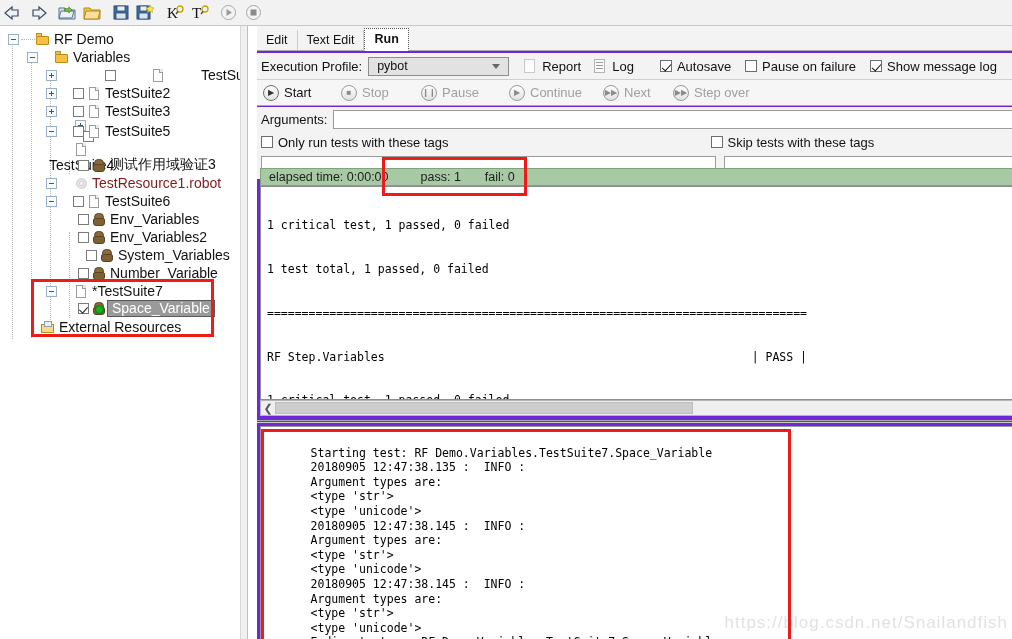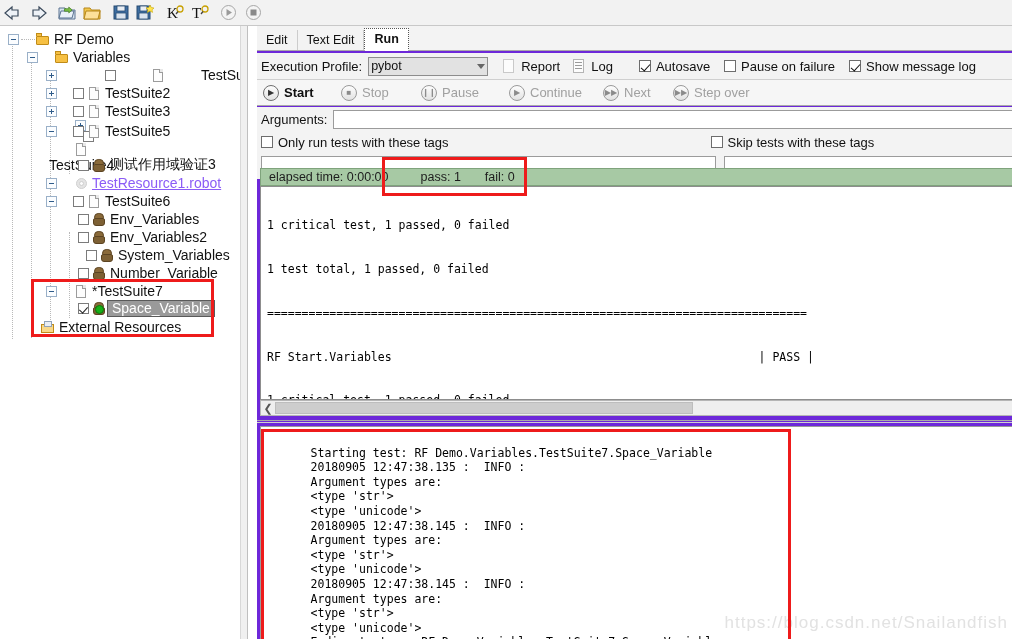--- a/index.html
+++ b/index.html
@@ -29,21 +29,21 @@
     background:#ffffff;border-right:1px solid #ffffff;
     overflow:hidden;
   }
   .divider-v{
     position:absolute;left:240px;top:26px;width:8px;height:613px;
     background:#f0f0f0;border-left:1px solid #d8d8d8;border-right:1px solid #bfbfbf;
     box-sizing:border-box;
   }
   .tnode{position:absolute;height:18px;display:flex;align-items:center;white-space:nowrap;}
   .tlabel{font-size:14px;color:#111;padding-left:3px;}
-  .tlabel.dim{color:#8b5cf6;text-decoration:underline;}
+  .tlabel.dim{color:#7f1d1d;}
   .tlabel.sel{
     background:#9a9a9a;color:#ffffff;border:1px solid #5a5a5a;
     padding:0 4px;line-height:15px;
   }
   .expander{
     width:11px;height:11px;border:1px solid #9ab0c8;background:#fbfdff;
     position:relative;box-sizing:border-box;flex:0 0 auto;
   }
   .expander:before{
     content:"";position:absolute;left:2px;top:4px;width:5px;height:1px;background:#2f5c8a;
@@ -133,23 +133,23 @@
     background:#ffffff;border:1px dotted #555;border-bottom:1px solid #ffffff;
     font-weight:bold;height:23px;line-height:21px;margin-bottom:-1px;
   }
   .panelrow{
     position:absolute;left:0;width:764px;background:#f3f3f3;
     display:flex;align-items:center;box-sizing:border-box;
   }
   .lbl{font-size:13px;color:#111;}
   .lbl.dim{color:#a0a0a0;}
   .combo{
-    width:120px;height:19px;background:#e2e2e2;border:1px solid #8d8d8d;
+    width:141px;height:19px;background:#e2e2e2;border:1px solid #8d8d8d;
     display:flex;align-items:center;justify-content:space-between;
-    padding:0 2px;box-sizing:border-box;font-size:12.5px;color:#111;
+    padding:0 8px;box-sizing:border-box;font-size:12.5px;color:#111;
   }
   .chev{width:0;height:0;border-left:4px solid transparent;border-right:4px solid transparent;border-top:5px solid #666;}
   .docico{width:13px;height:15px;position:relative;}
   .docico:before{
     content:"";position:absolute;left:1px;top:0;width:11px;height:14px;
     background:#fcfcfc;border:1px solid #c9c9c9;box-sizing:border-box;
   }
   .logico:before{
     content:"";position:absolute;left:1px;top:0;width:11px;height:14px;
     background:#fcfcfc;border:1px solid #b4b4b4;box-sizing:border-box;
@@ -432,21 +432,21 @@
       <span class="cb on" style="margin-left:14px;"></span>
       <span class="lbl" style="margin-left:5px;">Show message log</span>
     </div>
     <div class="hr-line" style="left:0;top:53px;width:764px;"></div>
 
     <div class="panelrow" style="top:54px;height:25px;padding:0 0 0 6px;background:#f6f6f6;">
       <span class="ctrlbtn" style="width:78px;">
         <span class="circ on">
             <span class="gly dark">▶</span>
           </span>
-        <span class="lbl" style="font-weight:bold;">Start</span>
+        <span class="lbl" style="font-weight:normal;">Start</span>
       </span>
       <span class="ctrlbtn" style="width:80px;">
         <span class="circ">
             <span class="gly">■</span>
           </span>
         <span class="lbl dim">Stop</span>
       </span>
       <span class="ctrlbtn" style="width:88px;">
         <span class="circ">
             <span class="gly">❙❙</span>
@@ -494,21 +494,21 @@
     <div class="statusbar" style="left:3px;top:142px;width:761px;height:18px;">
       <span style="margin-left:8px;">elapsed time: 0:00:00</span>
       <span style="margin-left:32px;">pass: 1</span>
       <span style="margin-left:24px;">fail: 0</span>
     </div>
 
     <div class="console" style="left:3px;top:160px;width:761px;height:214px;">
       <span class="rowline">1 critical test, 1 passed, 0 failed</span>
       <span class="rowline">1 test total, 1 passed, 0 failed</span>
       <span class="rowline">==============================================================================</span>
-      <span class="rowline">RF Start.Variables                                                     | PASS |</span>
+      <span class="rowline">RF Step.Variables                                                     | PASS |</span>
       <span class="rowline">1 critical test, 1 passed, 0 failed</span>
       
       
       
       
       
       
       
       
       

